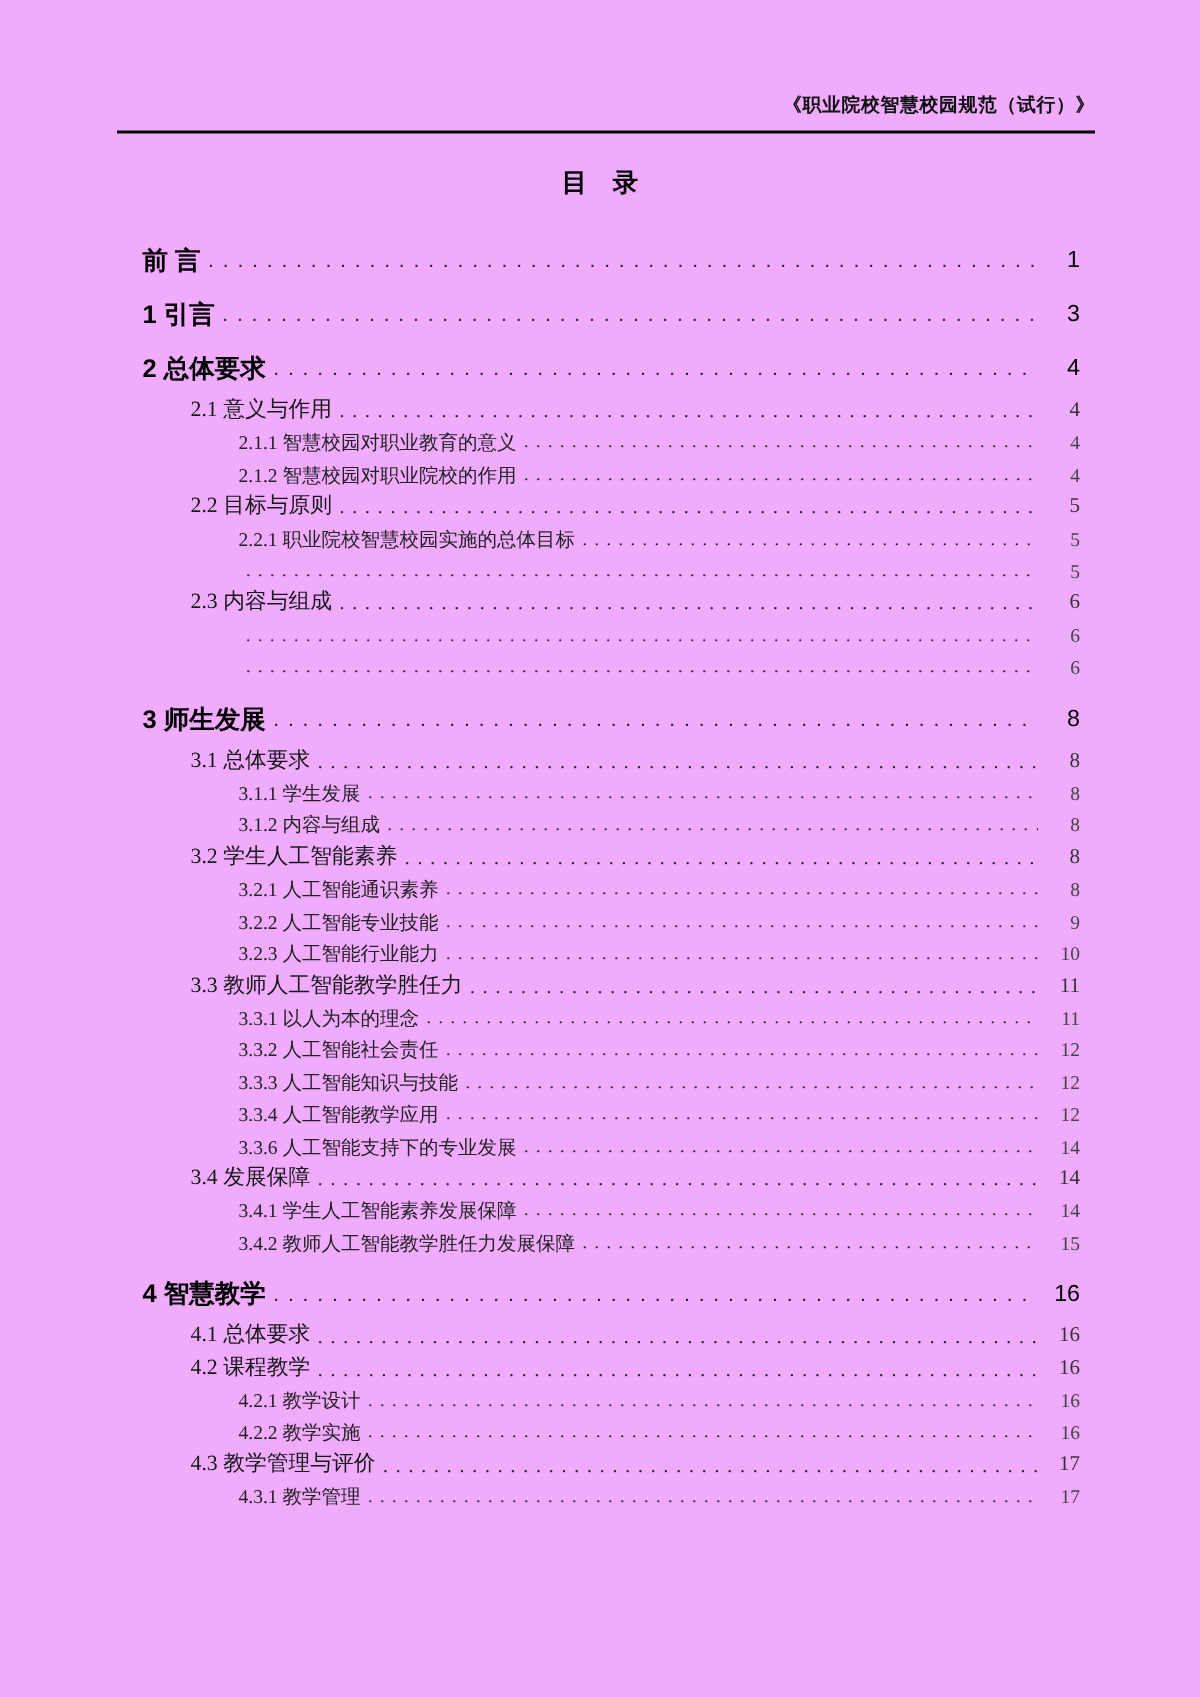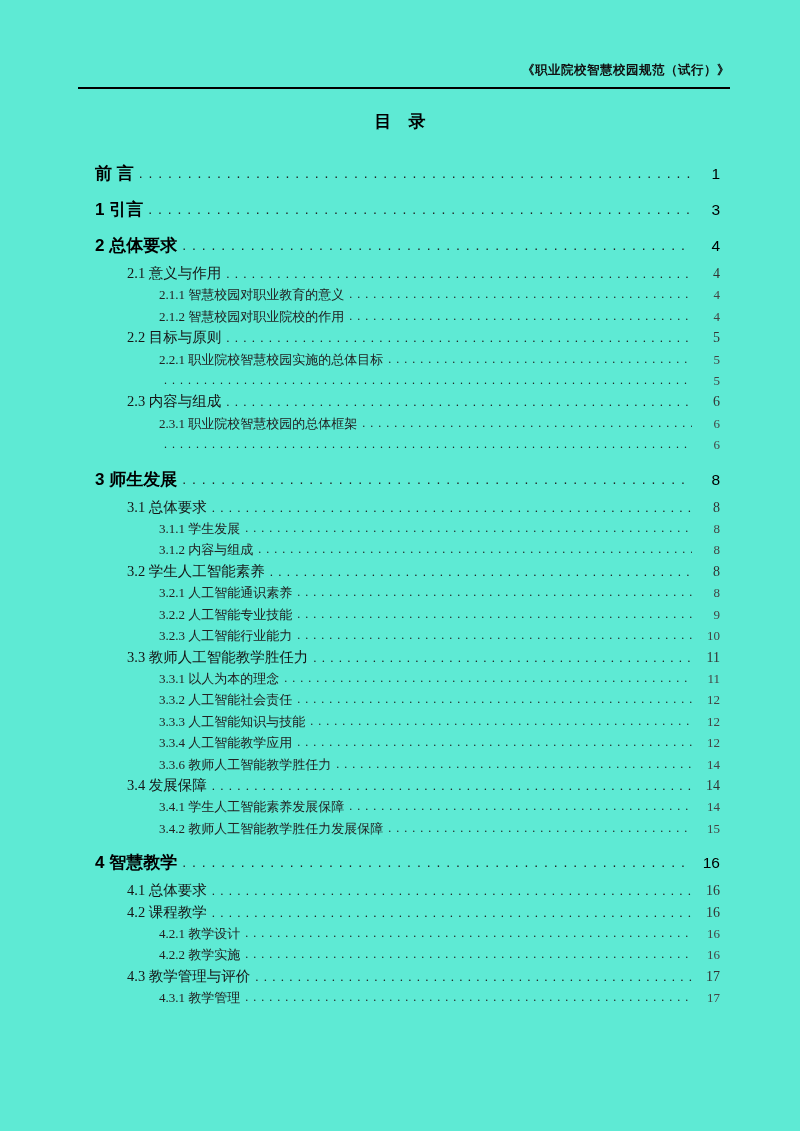--- a/index.html
+++ b/index.html
@@ -8,21 +8,21 @@
     width: 800px;
     height: 1131px;
     position: relative;
     font-family: "Liberation Serif", serif;
     color: #1a1a1a;
     overflow: hidden;
   }
   .page {
     position: absolute;
     inset: 0;
-    background: #5eead4;
+    background: #f0abfc;
   }
   
   .running-header {
     position: absolute;
     top: 62px;
     left: 78px;
     right: 70px;
     text-align: right;
     font-size: 12.5px;
     font-weight: bold;
@@ -163,21 +163,20 @@
       <div class="toc-row l2">
     <span class="dots"></span>
     <span class="pagenum">5</span>
   </div>
       <div class="toc-row l1">
     <span class="label">2.3 内容与组成</span>
     <span class="dots"></span>
     <span class="pagenum">6</span>
   </div>
       <div class="toc-row l2">
-    <span class="label">2.3.1 职业院校智慧校园的总体框架</span>
     <span class="dots"></span>
     <span class="pagenum">6</span>
   </div>
       <div class="toc-row l2">
     <span class="dots"></span>
     <span class="pagenum">6</span>
   </div>
       <div class="toc-row l0">
     <span class="label">3 师生发展</span>
     <span class="dots"></span>
@@ -237,21 +236,21 @@
     <span class="label">3.3.3 人工智能知识与技能</span>
     <span class="dots"></span>
     <span class="pagenum">12</span>
   </div>
       <div class="toc-row l2">
     <span class="label">3.3.4 人工智能教学应用</span>
     <span class="dots"></span>
     <span class="pagenum">12</span>
   </div>
       <div class="toc-row l2">
-    <span class="label">3.3.6 教师人工智能教学胜任力</span>
+    <span class="label">3.3.6 人工智能支持下的专业发展</span>
     <span class="dots"></span>
     <span class="pagenum">14</span>
   </div>
       <div class="toc-row l1">
     <span class="label">3.4 发展保障</span>
     <span class="dots"></span>
     <span class="pagenum">14</span>
   </div>
       <div class="toc-row l2">
     <span class="label">3.4.1 学生人工智能素养发展保障</span>

